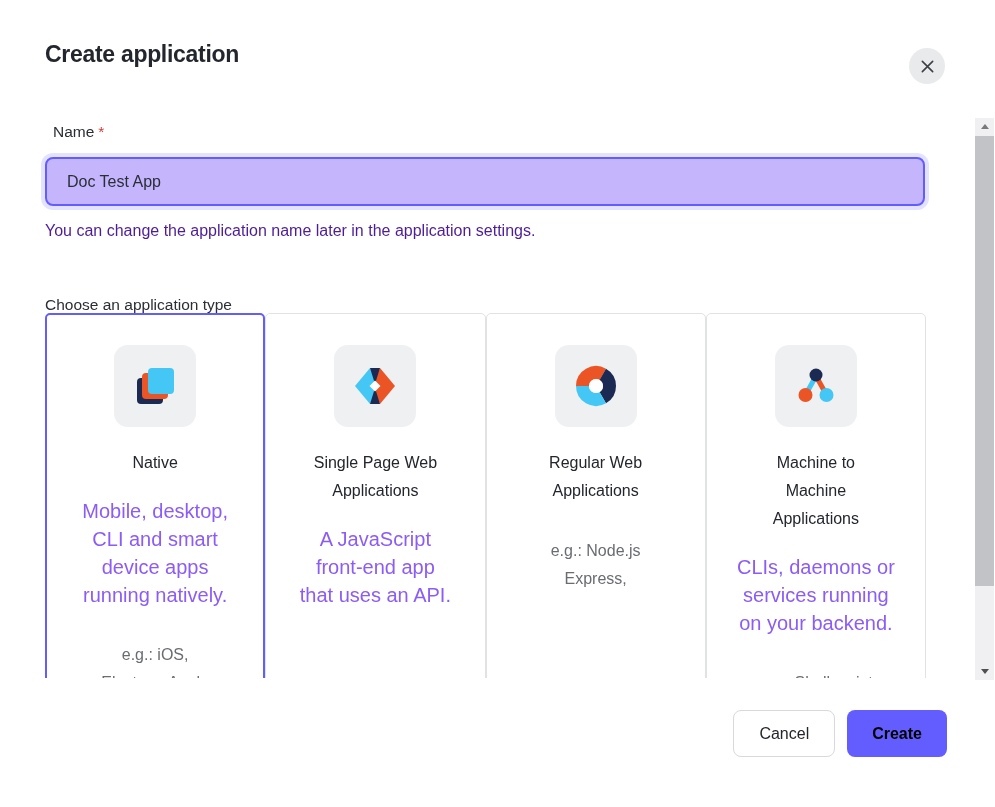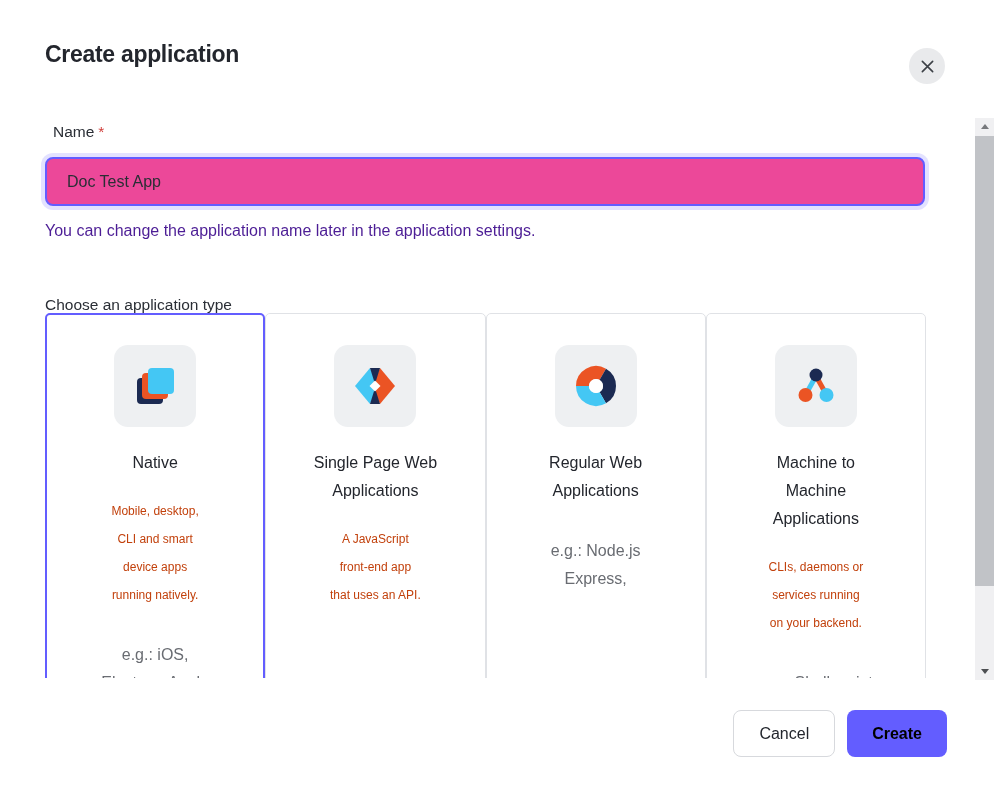--- a/index.html
+++ b/index.html
@@ -24,21 +24,21 @@
   
   .name-row {
     position:absolute; left:53px; top:123px;
     font-size:15.5px; color:#2a2e35; font-weight:500;
   }
   .req { color:var(--required-red,#d03c38); margin-left:4px; }
   .name-input {
     position:absolute; left:45px; top:157px; width:880px; height:49px;
     border:2px solid var(--accent,#635DFF); border-radius:8px;
     box-shadow:0 0 0 4px rgba(99,93,255,0.18);
-    padding:0 20px; font-size:16px; color:#2a2e35; background:#ec4899;
+    padding:0 20px; font-size:16px; color:#2a2e35; background:#c4b5fd;
     font-family:"Liberation Sans", sans-serif; outline:none;
   }
   .helper {
     position:absolute; left:45px; top:222px;
     font-size:16px; color:#4c1d95;
   }
   .section-label {
     position:absolute; left:45px; top:296px;
     font-size:15.5px; color:#2a2e35;
   }
@@ -56,22 +56,22 @@
   .card--selected { border:2px solid var(--accent,#635DFF); padding:30px 12px 0; }
   .icon-tile {
     width:82px; height:82px; margin:0 auto; background:#eef0f2;
     border-radius:14px; display:flex; align-items:center; justify-content:center;
   }
   .card-title {
     margin-top:22px; font-size:16px; line-height:28px;
     color:#23262d; font-weight:500; white-space:pre-line;
   }
   .card-desc {
-    margin-top:20px; font-size:12px; line-height:28px;
-    color:#c2410c; white-space:pre-line;
+    margin-top:20px; font-size:20px; line-height:28px;
+    color:#8b5cf6; white-space:pre-line;
   }
   .card-examples {
     margin-top:32px; font-size:16px; line-height:28px;
     color:#696c72; white-space:pre-line;
   }
 
   .c-navy  { fill:var(--brand-navy,#1B2A52); }
   .c-orange{ fill:var(--brand-orange,#EB5424); }
   .c-blue  { fill:var(--brand-blue,#44C7F4); }
   .s-navy  { stroke:var(--brand-navy,#1B2A52); }

